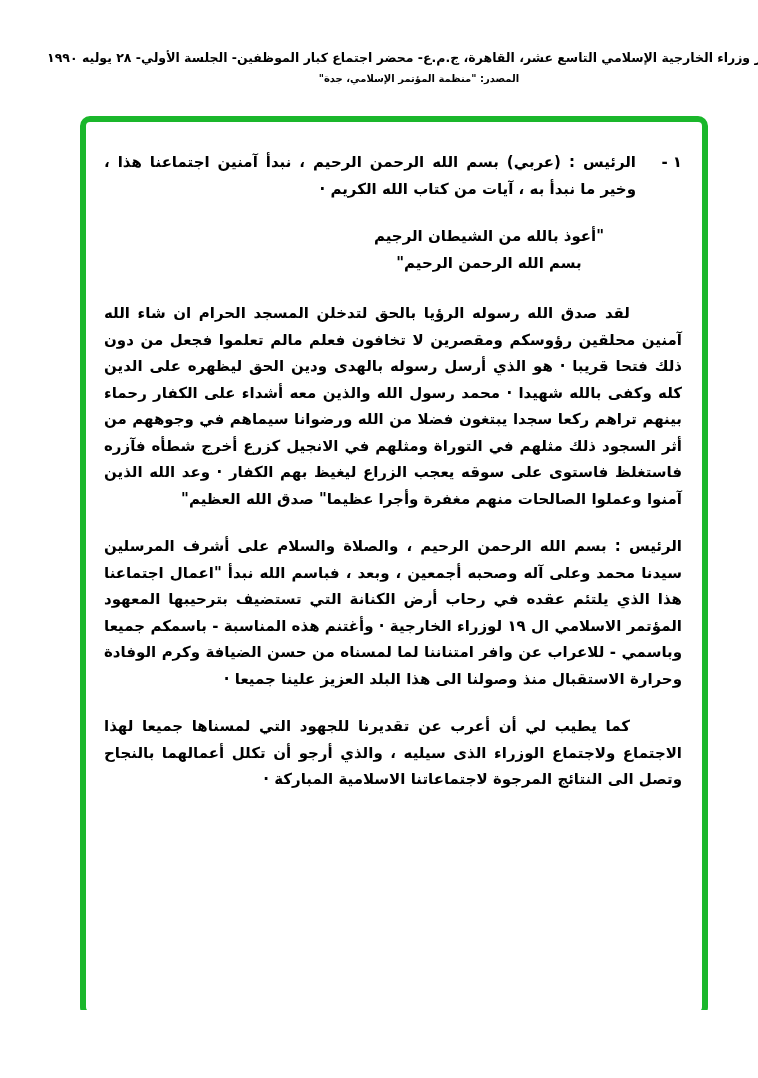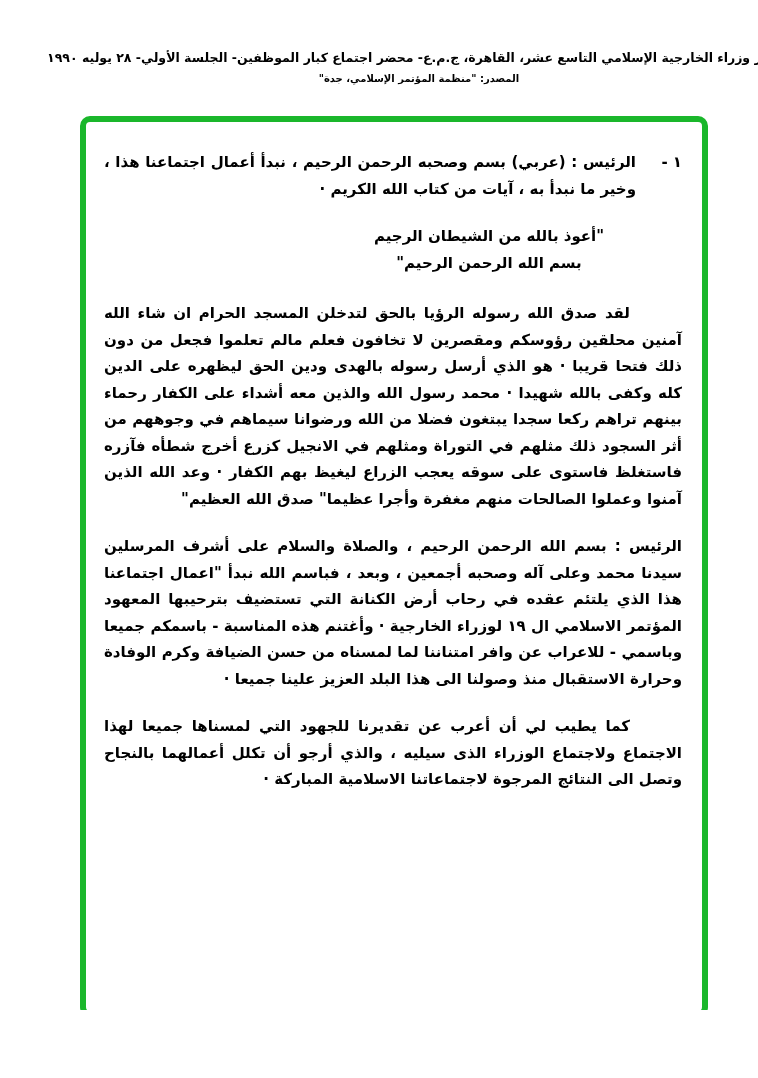--- a/index.html
+++ b/index.html
@@ -58,21 +58,21 @@
 
   <header class="doc-header">
     <div class="h1">مؤتمر وزراء الخارجية الإسلامي التاسع عشر، القاهرة، ج.م.ع- محضر اجتماع كبار الموظفين- الجلسة الأولي- ٢٨ يوليه ١٩٩٠</div>
     <div class="h2">المصدر: "منظمة المؤتمر الإسلامي، جدة"</div>
   </header>
 
   <div class="frame">
 
     <div class="p1">
       <span class="num">١ -</span>
-      <span class="ptext"><span class="speaker">الرئيس</span><span> : (عربي) بسم وصحبه الرحمن الرحيم ، نبدأ أعمال اجتماعنا هذا ، وخير ما نبدأ به ، آيات من كتاب الله الكريم ·</span></span>
+      <span class="ptext"><span class="speaker">الرئيس</span><span> : (عربي) بسم الله الرحمن الرحيم ، نبدأ آمنين اجتماعنا هذا ، وخير ما نبدأ به ، آيات من كتاب الله الكريم ·</span></span>
     </div>
 
     <div class="quote">
       <div>"أعوذ بالله من الشيطان الرجيم</div>
       <div>بسم الله الرحمن الرحيم"</div>
     </div>
 
     <div class="para indent">لقد صدق الله رسوله الرؤيا بالحق لتدخلن المسجد الحرام ان شاء الله آمنين محلقين رؤوسكم ومقصرين لا تخافون فعلم مالم تعلموا فجعل من دون ذلك فتحا قريبا · هو الذي أرسل رسوله بالهدى ودين الحق ليظهره على الدين كله وكفى بالله شهيدا · محمد رسول الله والذين معه أشداء على الكفار رحماء بينهم تراهم ركعا سجدا يبتغون فضلا من الله ورضوانا سيماهم في وجوههم من أثر السجود ذلك مثلهم في التوراة ومثلهم في الانجيل كزرع أخرج شطأه فآزره فاستغلظ فاستوى على سوقه يعجب الزراع ليغيظ بهم الكفار · وعد الله الذين آمنوا وعملوا الصالحات منهم مغفرة وأجرا عظيما" صدق الله العظيم"</div>
 
     <div class="para"><span class="speaker">الرئيس</span><span> : بسم الله الرحمن الرحيم ، والصلاة والسلام على أشرف المرسلين سيدنا محمد وعلى آله وصحبه أجمعين ، وبعد ، فباسم الله نبدأ "اعمال اجتماعنا هذا الذي يلتئم عقده في رحاب أرض الكنانة التي تستضيف بترحيبها المعهود المؤتمر الاسلامي ال ١٩ لوزراء الخارجية · وأغتنم هذه المناسبة - باسمكم جميعا وباسمي - للاعراب عن وافر امتناننا لما لمسناه من حسن الضيافة وكرم الوفادة وحرارة الاستقبال منذ وصولنا الى هذا البلد العزيز علينا جميعا ·</span></div>

